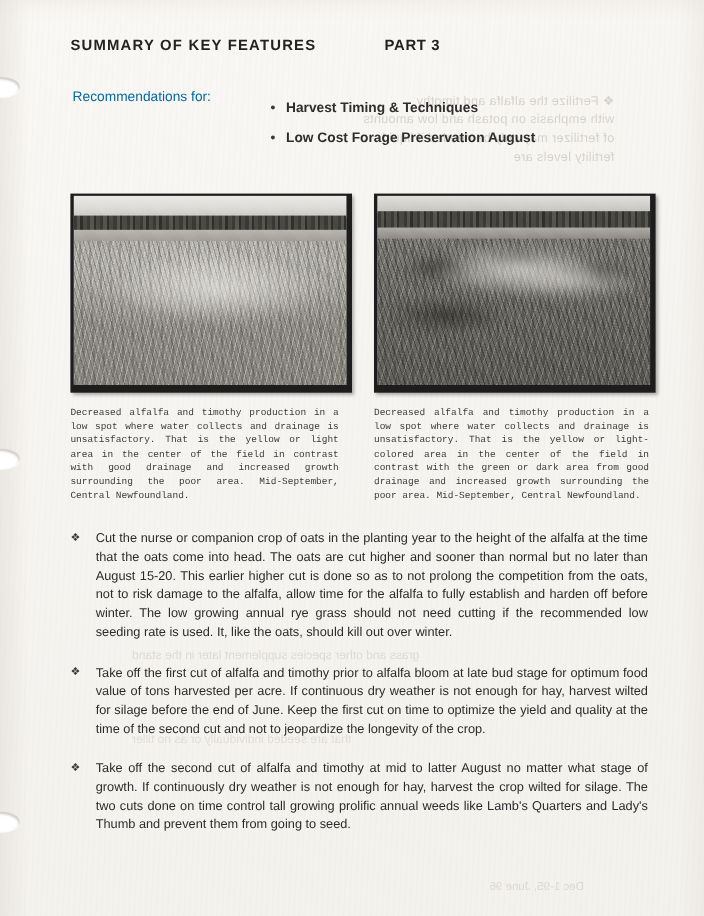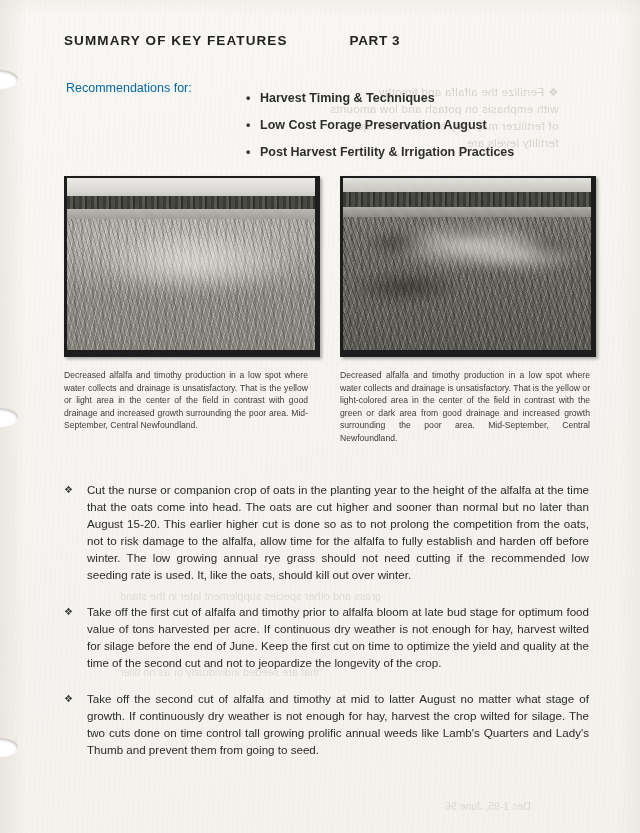--- a/index.html
+++ b/index.html
@@ -233,20 +233,21 @@
 
   
   .caption {
     margin-top: 12px;
     width: 244px;
     font-size: 8.6px;
     line-height: 12.6px;
     color: #3b3b3b;
     text-align: justify;
     text-justify: inter-word;
+    font-family: Liberation Mono, monospace;
   }
   .figure.right .caption { width: 250px; }
 
   
   .bullets {
     position: absolute;
     left: 64px;
     top: 481px;
     width: 525px;
   }
@@ -295,21 +296,20 @@
 
     <div class="header">
       <span>SUMMARY OF KEY FEATURES</span><span class="part">PART 3</span>
     </div>
 
     <div class="rec-label">Recommendations for:</div>
 
     <ul class="rec-list">
       <li><span class="dot">•</span><span>Harvest Timing &amp; Techniques</span></li>
       <li><span class="dot">•</span><span>Low Cost Forage Preservation August</span></li>
-      <li><span class="dot">•</span><span>Post Harvest Fertility &amp; Irrigation Practices</span></li>
     </ul>
 
     <div class="figure left">
       <div class="photo-wrap">
         <div class="photo light" aria-label="Black and white photograph of a hay field with a pale low spot in the center, treeline on the horizon">
           <div class="sky"></div>
           <div class="treeline"></div>
           <div class="farfield"></div>
           <div class="grass"></div>
           <div class="lowspot"></div>

